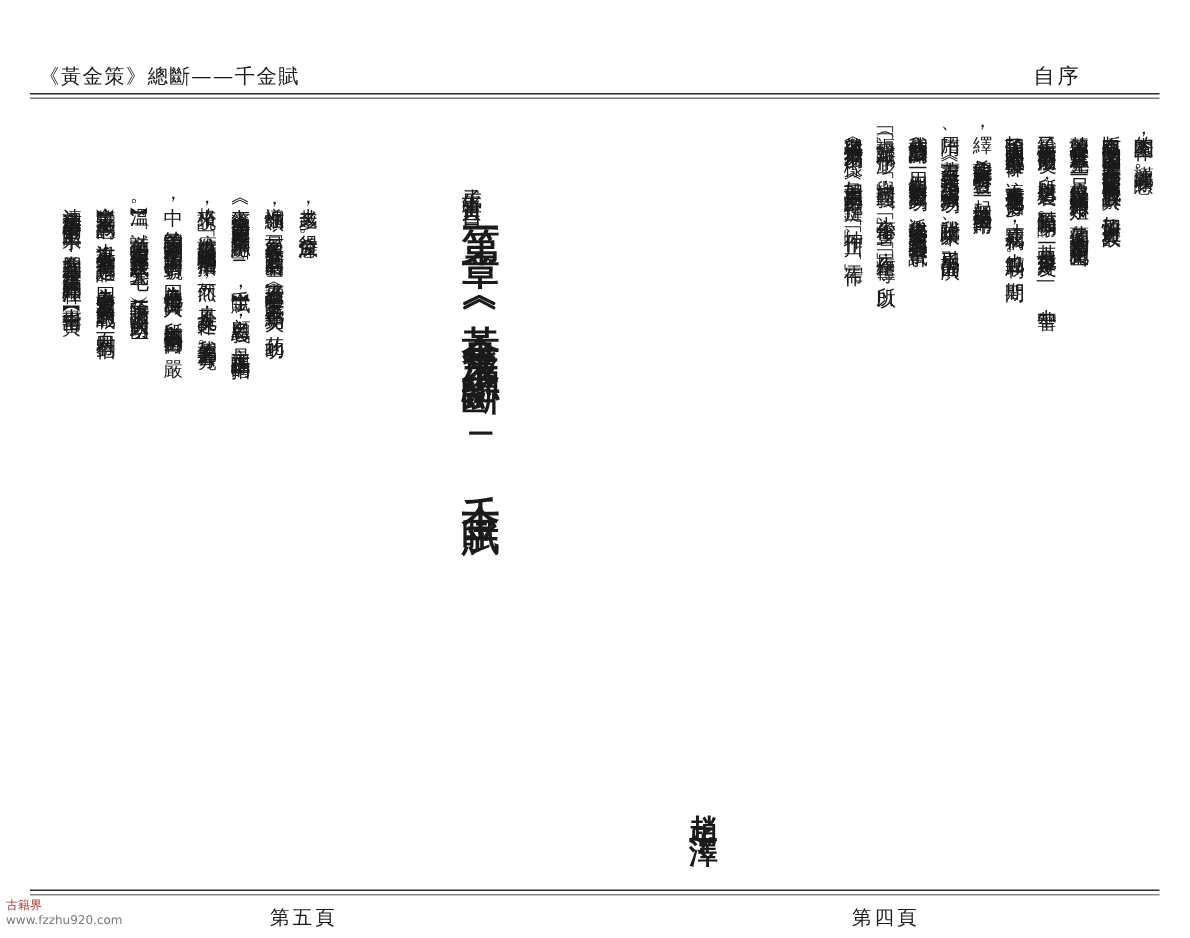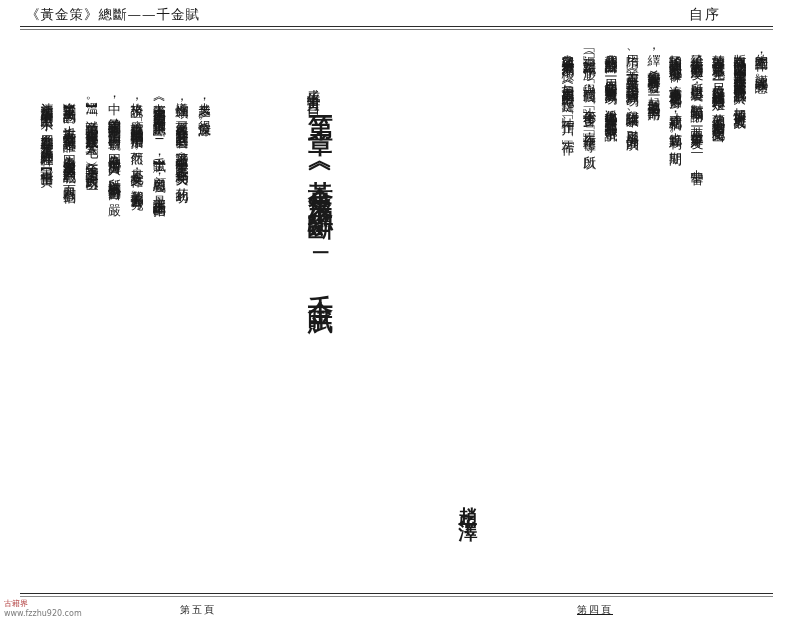--- a/index.html
+++ b/index.html
@@ -14,20 +14,21 @@
     color: #1a1a1a;
     overflow: hidden;
     position: relative;
   }
 
   .page {
     position: absolute;
     inset: 0;
     display: flex;
     flex-direction: column;
+    margin-top: 36px;
   }
 
   
   .header {
     height: 34px;
     flex: 0 0 34px;
     position: relative;
   }
   .header-left {
     position: absolute;
@@ -149,29 +150,28 @@
     top: 2px;
     border-top: 1px solid #2b2b2b;
   }
   .footer .rule.thin {
     top: 5px;
     border-top: 1px solid #888;
   }
   .page-num {
     position: absolute;
     top: 12px;
-    font-size: 10px;
+    font-size: 13px;
     letter-spacing: 2px;
   }
   .page-num.left {
     left: 180px;
   }
   .page-num.right {
     right: 180px;
-    text-decoration: underline;
   }
 
   
   .watermark {
     position: absolute;
     left: 4px;
     bottom: 6px;
     font-family: "DejaVu Sans", "Liberation Sans", sans-serif;
     font-size: 8px;
     color: #b03a3a;

